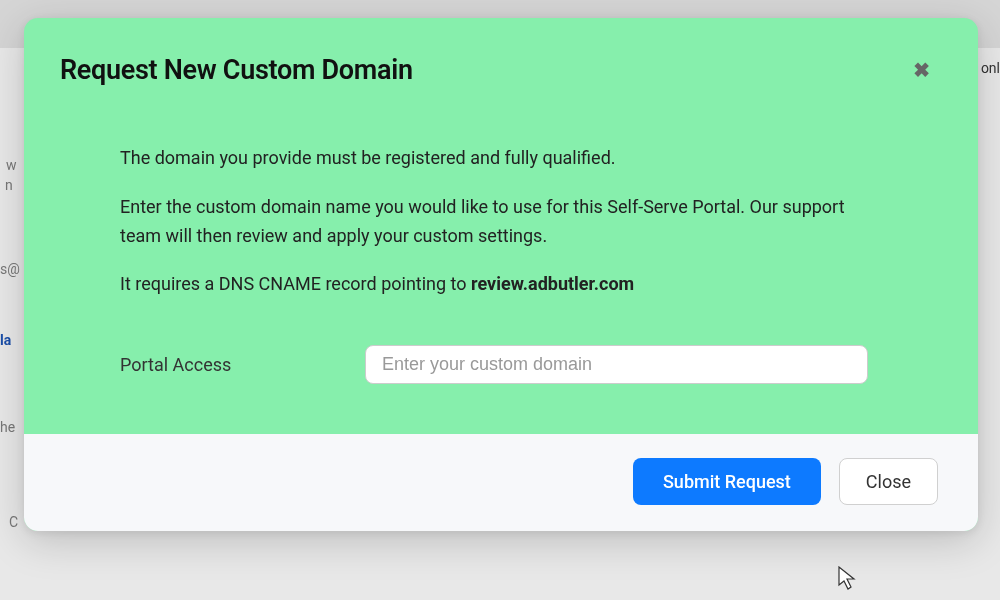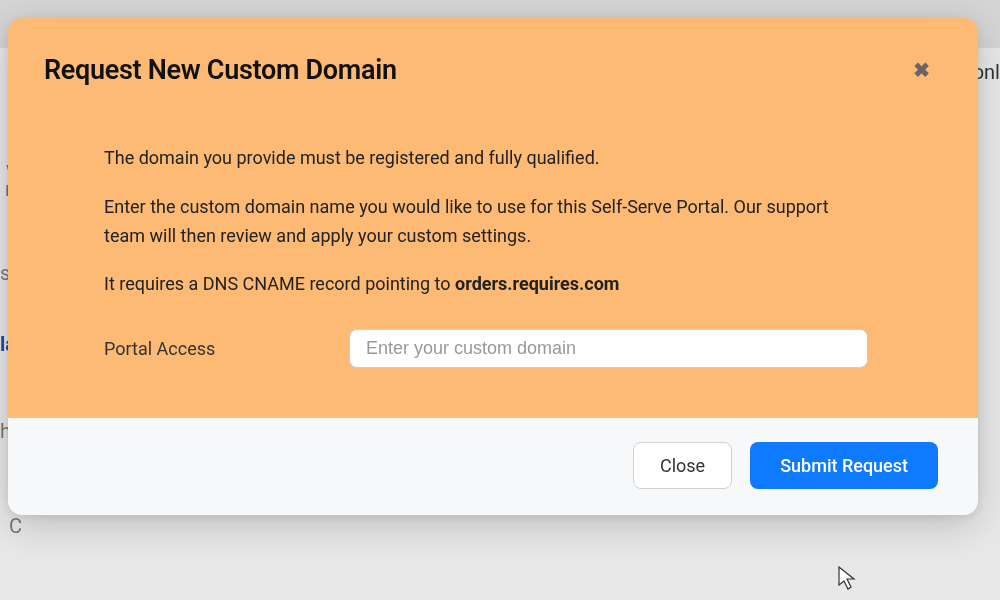--- a/index.html
+++ b/index.html
@@ -19,29 +19,29 @@
       position: absolute;
       top: 0;
       left: 0;
       width: 100%;
       height: 100%;
       background: linear-gradient(to bottom, #d5d5d5 0%, #d5d5d5 8%, #e8e8e8 8%, #e8e8e8 100%);
     }
     .backdrop-text {
       position: absolute;
       color: #777;
-      font-size: 20px;
+      font-size: 14px;
       white-space: nowrap;
     }
     .modal {
       position: absolute;
       top: 18px;
-      left: 8px;
+      left: 24px;
       right: 22px;
-      background: #fdba74;
+      background: #86efac;
       border-radius: 14px;
       box-shadow: 0 10px 40px rgba(0,0,0,0.18), 0 2px 8px rgba(0,0,0,0.08);
       overflow: hidden;
     }
     .modal-header {
       padding: 36px 44px 10px 36px;
       display: flex;
       justify-content: space-between;
       align-items: flex-start;
     }
@@ -68,21 +68,21 @@
       line-height: 1.6;
       color: #222;
       margin-bottom: 20px;
     }
     .body-text strong {
       font-weight: 700;
     }
     .form-row {
       display: flex;
       align-items: center;
-      margin-top: 30px;
+      margin-top: 46px;
     }
     .form-label {
       font-size: 18px;
       color: #333;
       width: 245px;
       flex-shrink: 0;
     }
     .form-input {
       flex: 1;
       padding: 8px 16px;
@@ -144,28 +144,28 @@
 
 <div class="modal">
   <div class="modal-header">
     <h2 class="modal-title">Request New Custom Domain</h2>
     <span class="close-icon">✖</span>
   </div>
   <div class="modal-body">
     <p class="body-text">The domain you provide must be registered and fully qualified.</p>
     <p class="body-text">Enter the custom domain name you would like to use for this Self-Serve Portal. Our support team will then review and apply your custom settings.</p>
     <p class="body-text">
-      <span>It requires a DNS CNAME record pointing to </span><strong>orders.requires.com</strong>
+      <span>It requires a DNS CNAME record pointing to </span><strong>review.adbutler.com</strong>
     </p>
     <div class="form-row">
       <label class="form-label">Portal Access</label>
       <input type="text" class="form-input" placeholder="Enter your custom domain" style="">
     </div>
   </div>
   <div class="modal-footer">
+    <button class="btn btn-primary">Submit Request</button>
     <button class="btn btn-secondary">Close</button>
-    <button class="btn btn-primary">Submit Request</button>
   </div>
 </div>
 
 <svg class="cursor" width="22" height="26" viewBox="0 0 22 26">
   <path d="M1 1 L1 19 L6 15 L10 23 L13 21 L9 13 L16 13 Z" fill="#fff" stroke="#333" stroke-width="1.2"></path>
 </svg>
 
 </body></html>

